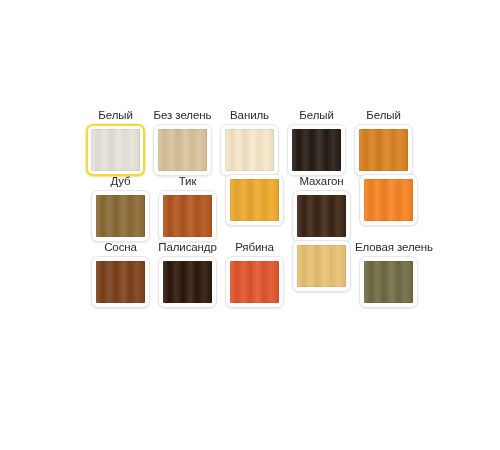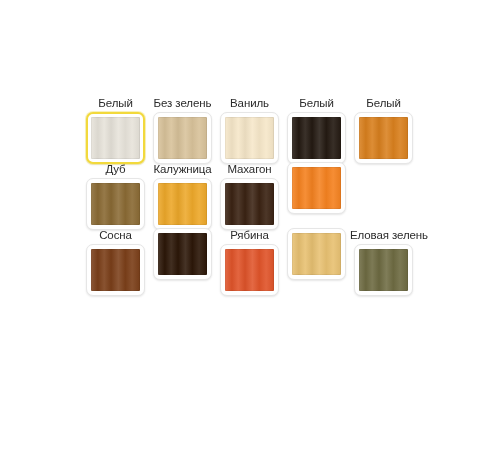--- a/index.html
+++ b/index.html
@@ -12,21 +12,21 @@
     height: 450px;
     background: #ffffff;
     font-family: "Liberation Sans", "DejaVu Sans", sans-serif;
     overflow: hidden;
     position: relative;
   }
 
   #swatch-picker {
     position: absolute;
     left: 82px;
-    top: 96px;
+    top: 108px;
     width: 340px;
   }
 
   .swatch-row {
     display: flex;
     flex-direction: row;
     align-items: flex-start;
   }
 
   .swatch-cell {
@@ -96,20 +96,21 @@
       rgba(0,0,0,0.04) 70%,
       rgba(255,255,255,0.09) 84%,
       rgba(0,0,0,0.05) 100%
     );
     pointer-events: none;
   }
 
   
   .swatch-row + .swatch-row {
     margin-top: -2px;
+    justify-content: flex-end;
   }
 </style>
 </head>
 <body>
 
 <div id="swatch-picker">
 
   <div class="swatch-row">
     <div class="swatch-cell">
       <div class="swatch-label">Белый</div>
@@ -144,21 +145,26 @@
   </div>
 
   <div class="swatch-row">
     <div class="swatch-cell">
       <div class="swatch-label">Дуб</div>
       <div class="swatch-card">
         <div class="swatch-chip" style="background-color: rgb(138, 106, 52);"></div>
       </div>
     </div>
     <div class="swatch-cell">
-      <div class="swatch-label">Калужница</div>
+      <div class="swatch-label">Тик</div>
+      <div class="swatch-card">
+        <div class="swatch-chip" style="background-color: rgb(177, 84, 28);"></div>
+      </div>
+    </div>
+    <div class="swatch-cell">
       <div class="swatch-card">
         <div class="swatch-chip" style="background-color: rgb(237, 168, 42);"></div>
       </div>
     </div>
     <div class="swatch-cell">
       <div class="swatch-label">Махагон</div>
       <div class="swatch-card">
         <div class="swatch-chip" style="background-color: rgb(59, 35, 19);"></div>
       </div>
     </div>
@@ -170,20 +176,21 @@
   </div>
 
   <div class="swatch-row">
     <div class="swatch-cell">
       <div class="swatch-label">Сосна</div>
       <div class="swatch-card">
         <div class="swatch-chip" style="background-color: rgb(123, 63, 25);"></div>
       </div>
     </div>
     <div class="swatch-cell">
+      <div class="swatch-label">Палисандр</div>
       <div class="swatch-card">
         <div class="swatch-chip" style="background-color: rgb(44, 23, 8);"></div>
       </div>
     </div>
     <div class="swatch-cell">
       <div class="swatch-label">Рябина</div>
       <div class="swatch-card">
         <div class="swatch-chip" style="background-color: rgb(224, 84, 42);"></div>
       </div>
     </div>

